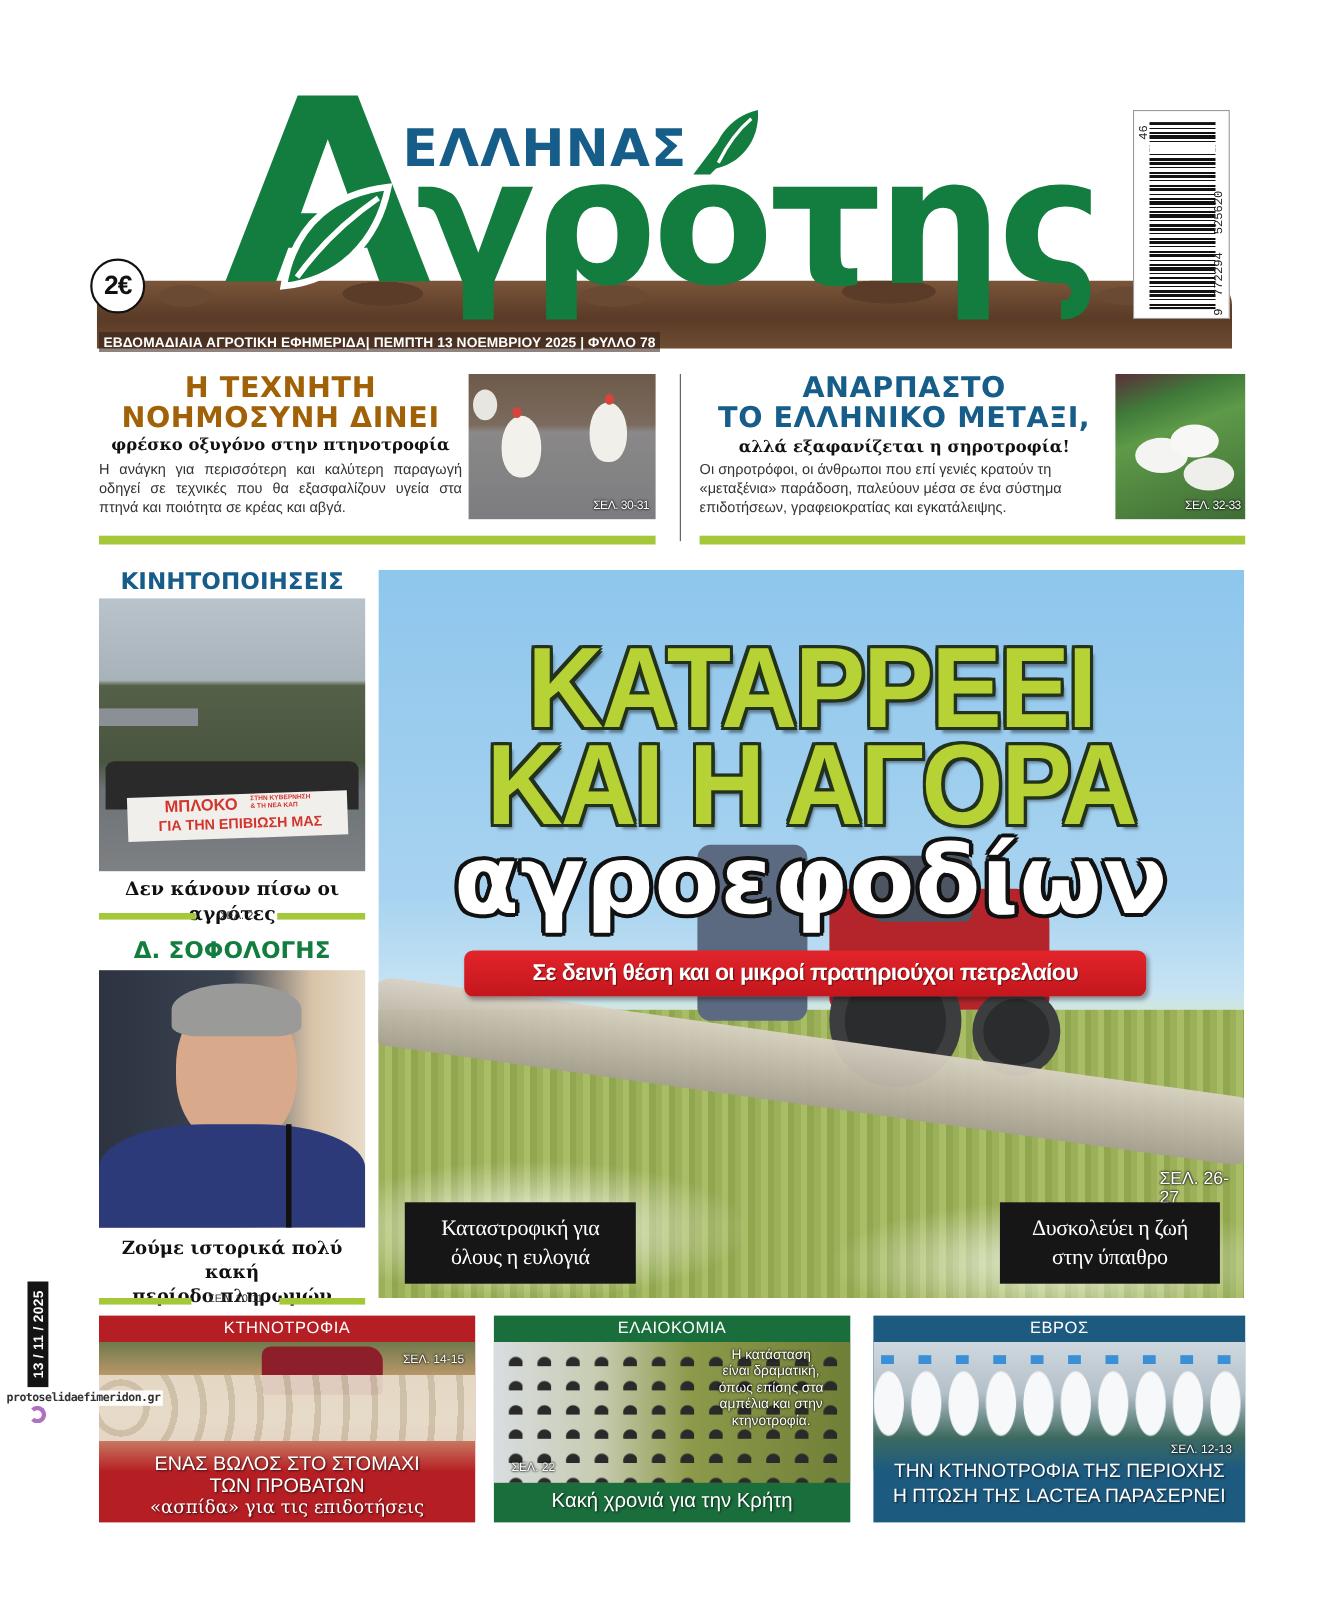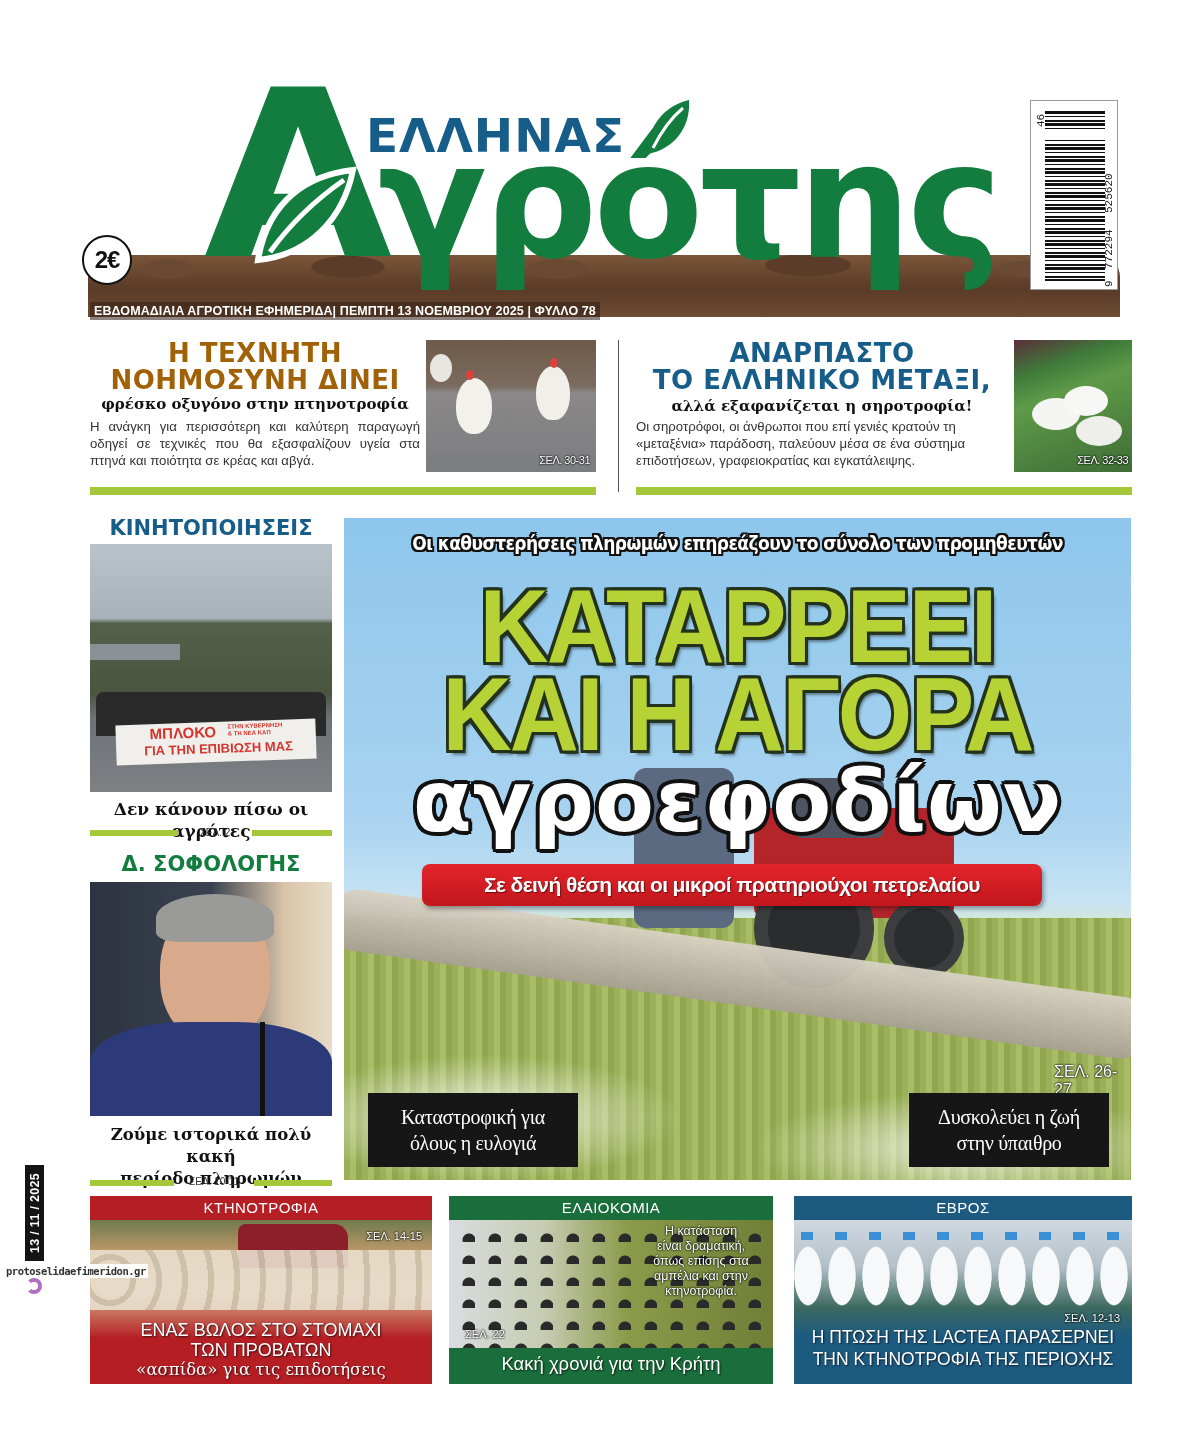--- a/index.html
+++ b/index.html
@@ -265,21 +265,20 @@
   <div class="hero-field"></div>
   <div class="tractor-body">
     <div style="position:absolute; left:10px; top:0; width:100px; height:160px; background:#5b6a80; border-radius:12px;"></div>
     <div style="position:absolute; left:130px; top:40px; width:200px; height:110px; background:#b3252b; border-radius:14px 30px 10px 10px;"></div>
     <div style="position:absolute; left:170px; top:10px; width:90px; height:60px; background:#4c5561; border-radius:8px;"></div>
     <div style="position:absolute; left:130px; top:100px; width:120px; height:120px; background:#2a2c2e; border-radius:50%; border:14px solid #3b3d3f;"></div>
     <div style="position:absolute; left:260px; top:130px; width:80px; height:80px; background:#2a2c2e; border-radius:50%; border:10px solid #3b3d3f;"></div>
   </div>
   <div style="position:absolute; left:-20px; top:425px; width:830px; height:62px; background:linear-gradient(180deg,#d9d2c4,#a7a092); border-radius:30px; transform:rotate(8deg); opacity:0.95;"></div>
 
-  <div class="hero-kicker">Οι καθυστερήσεις πληρωμών επηρεάζουν το σύνολο των προμηθευτών</div>
   <div class="hero-title" style="top:60px;">ΚΑΤΑΡΡΕΕΙ</div>
   <div class="hero-title" style="top:148px;">ΚΑΙ Η ΑΓΟΡΑ</div>
   <div class="hero-title2">αγροεφοδίων</div>
   <div class="hero-redbar">Σε δεινή θέση και οι μικροί πρατηριούχοι πετρελαίου</div>
   <div class="hero-sel">ΣΕΛ. 26-27</div>
   <div class="hero-box" style="left:24px; width:210px;">
     <div>Καταστροφική για</div>
     <div>όλους η ευλογιά</div>
   </div>
   <div class="hero-box" style="left:565px; width:200px;">
@@ -322,22 +321,22 @@
 <div class="bbox" style="left:794px; width:338px; background:#1d5a80;">
   <div class="label">ΕΒΡΟΣ</div>
   <div class="photo" style="height:116px; background: linear-gradient(180deg,#cfd8df 0%,#b4c0c9 40%,#3d6a5f 75%,#1d5a80 100%);">
     <div style="position:absolute; left:0; top:16px; width:338px; height:70px; background:
       radial-gradient(ellipse 14px 30px at 14px 40px,#f7f8f9 0 95%,transparent 100%) 0 0/34px 70px;"></div>
     <div style="position:absolute; left:0; top:12px; width:338px; height:8px; background:
       linear-gradient(90deg,#3b8fd6 0 12px,transparent 12px) 7px 0/34px 8px;"></div>
   </div>
   <span class="sel" style="right:12px; top:116px;">ΣΕΛ. 12-13</span>
   <div class="headline" style="top:130px; font-size:17.5px; line-height:22px; font-weight:normal;">
+    <div>ΤΗΝ ΚΤΗΝΟΤΡΟΦΙΑ ΤΗΣ ΠΕΡΙΟΧΗΣ</div>
     <div>Η ΠΤΩΣΗ ΤΗΣ LACTEA ΠΑΡΑΣΕΡΝΕΙ</div>
-    <div>ΤΗΝ ΚΤΗΝΟΤΡΟΦΙΑ ΤΗΣ ΠΕΡΙΟΧΗΣ</div>
   </div>
 </div>
 
 <div class="side-date">
   <span>13 / 11 / 2025</span>
 </div>
 <div class="watermark">protoselidaefimeridon.gr</div>
 <div class="watermark-c"></div>
 
 </body></html>

